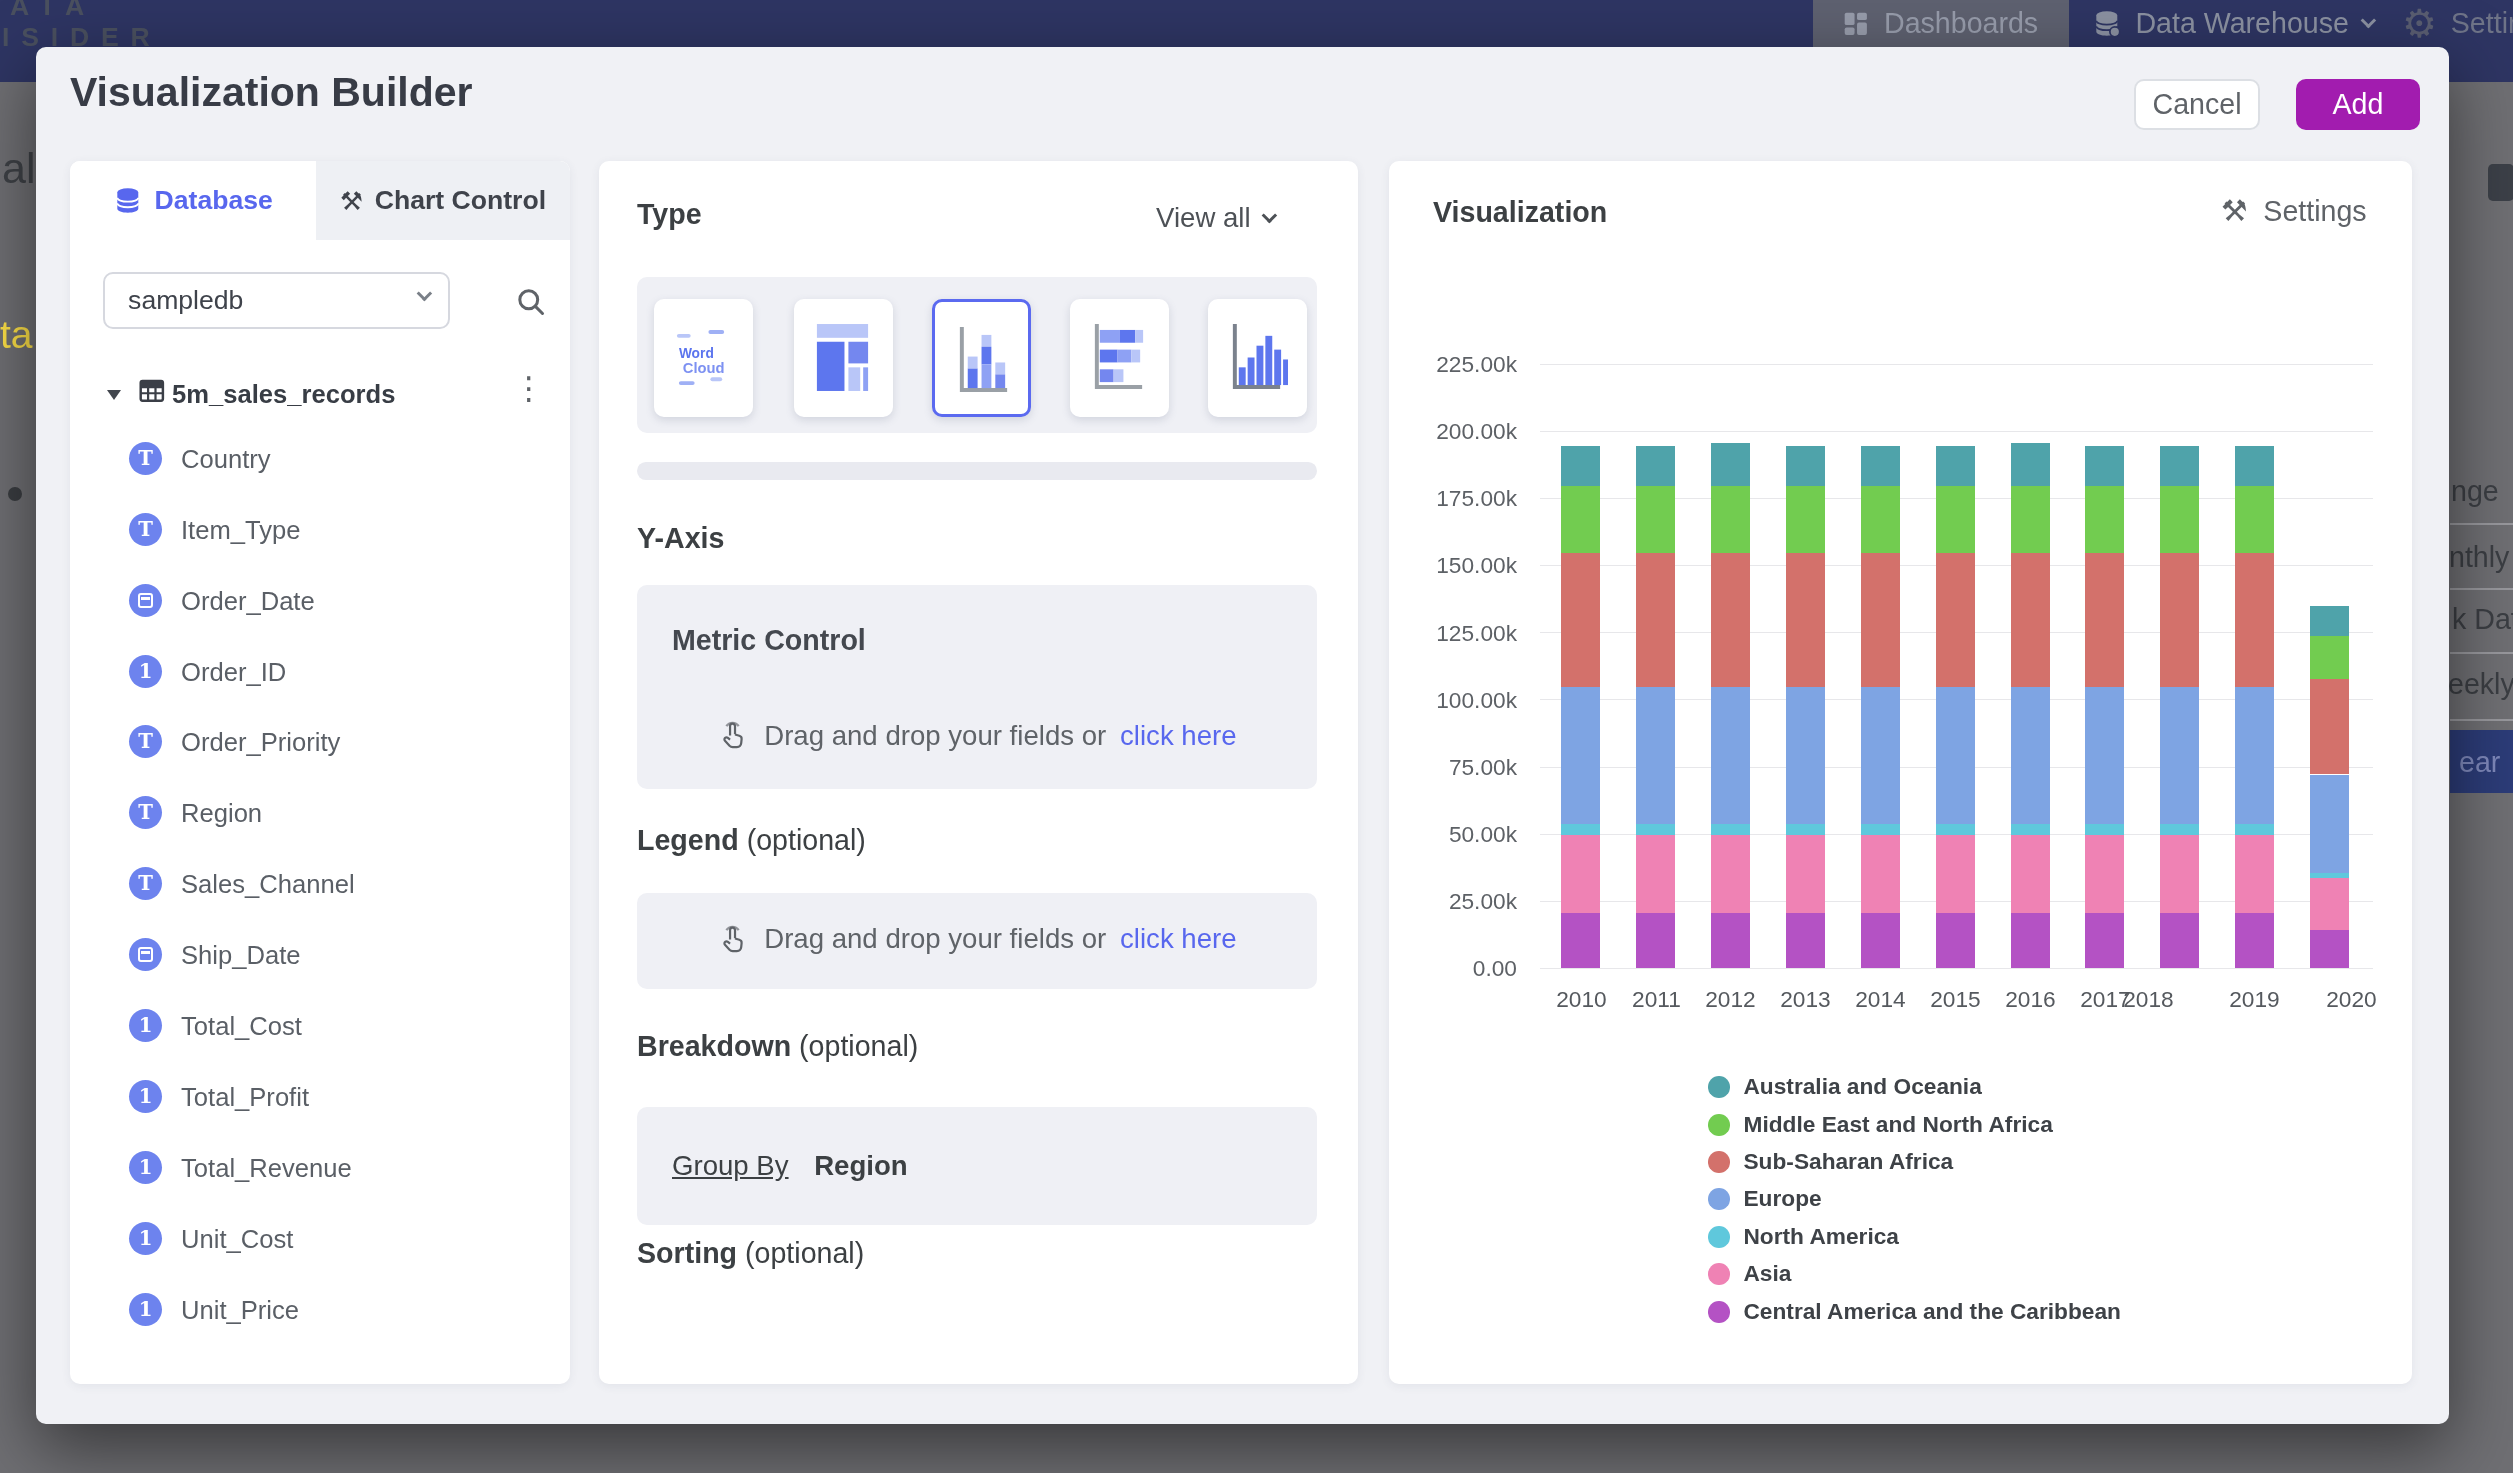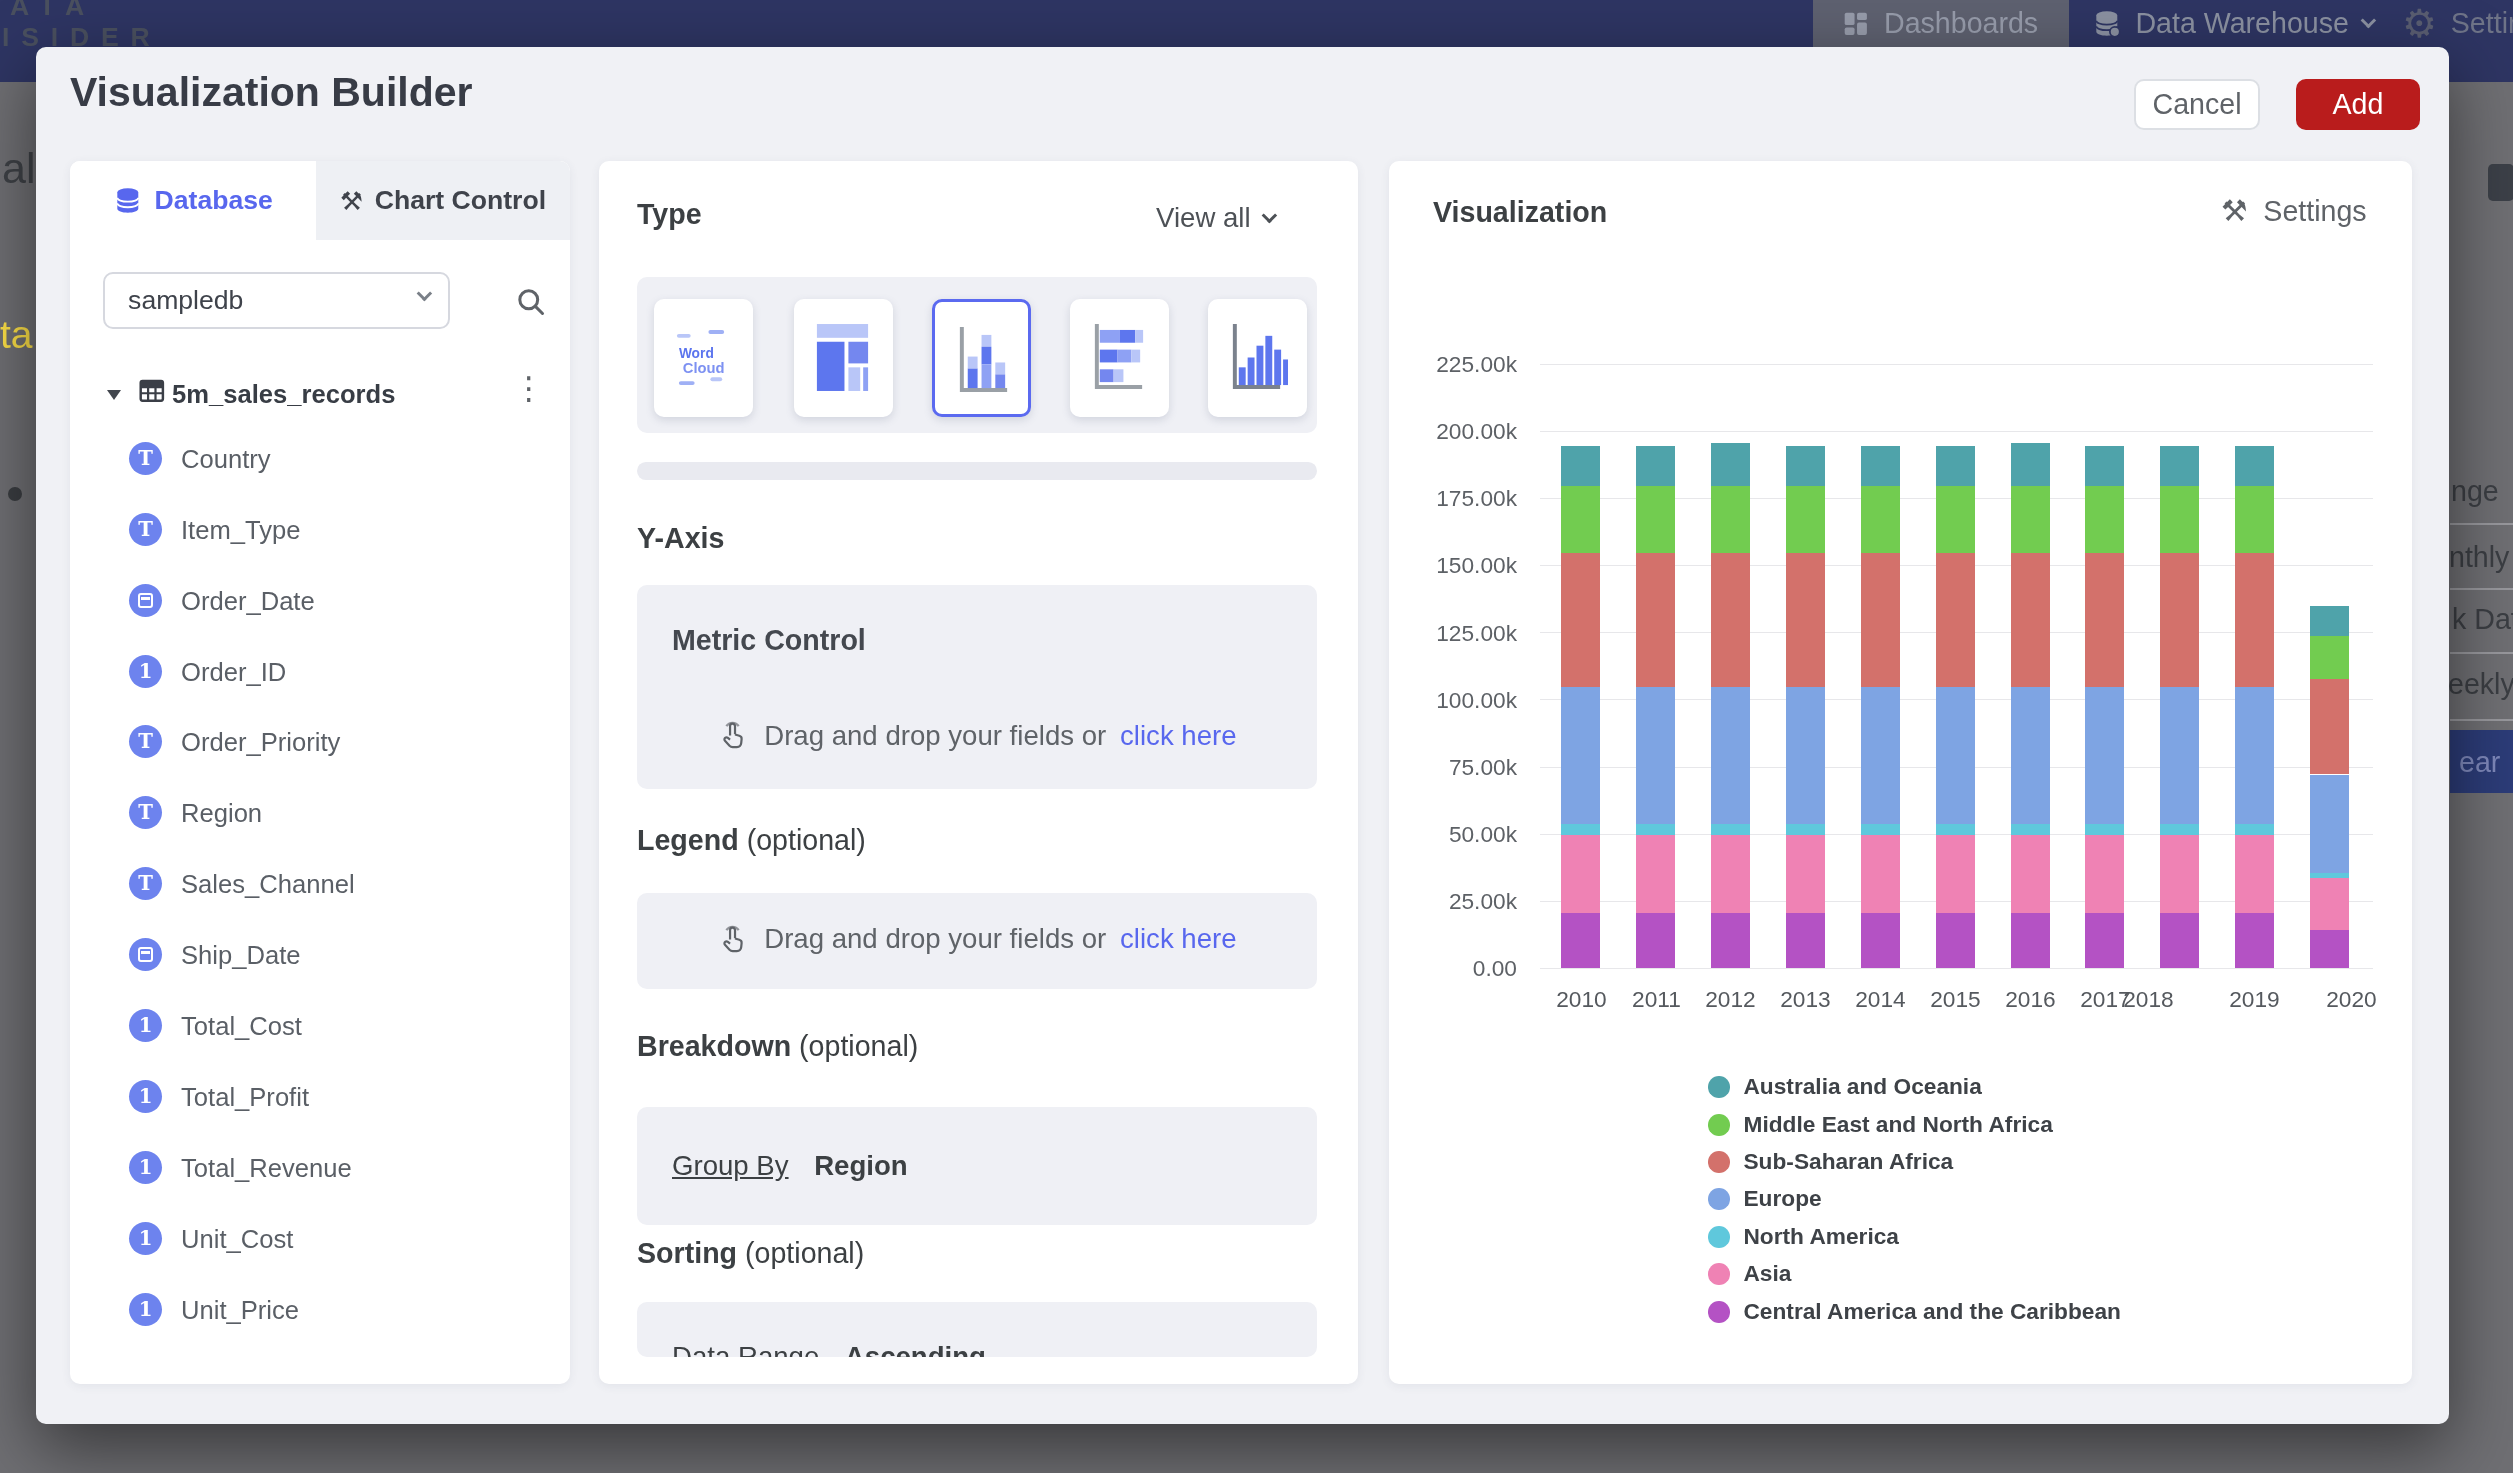--- a/index.html
+++ b/index.html
@@ -30,21 +30,21 @@
   .rm-4 { left:2459px; top:746px; color:#7e88ba; }
   .rmenu-div { position:absolute; left:2450px; width:64px; height:2px; background:#98989d; }
   .rd-0 { top:523px; } .rd-1 { top:588px; } .rd-2 { top:652px; } .rd-3 { top:719px; }
   .rmenu-sel { position:absolute; left:2450px; top:730px; width:64px; height:63px; background:#2c3c78; }
 
   
   .modal { position:absolute; left:36px; top:47px; width:2413px; height:1377px; background:#f0f1f5; border-radius:9.9px; box-shadow:0 23.6px 69px rgba(0,0,0,.5); }
   .modal-title { position:absolute; left:34px; top:21.7px; font-size:41px; font-weight:600; color:#383c46; }
   .btn { position:absolute; top:31.5px; height:51px; border-radius:9.9px; font-size:28.6px; display:flex; align-items:center; justify-content:center; cursor:pointer; }
   .btn-cancel { left:2098px; width:126px; background:#fff; border:2px solid #dcdfe4; color:#5f6368; }
-  .btn-add { left:2260px; width:124px; background:#b91c1c; color:#fff; }
+  .btn-add { left:2260px; width:124px; background:#a21caf; color:#fff; }
 
   .panel { position:absolute; top:114px; background:#fff; border-radius:9.9px; box-shadow:0 2px 9.9px rgba(70,75,100,.08); }
   .p1 { left:34px; width:500px; height:1223px; overflow:hidden; }
   .p2 { left:563px; width:759px; height:1223px; overflow:hidden; }
   .p3 { left:1353px; width:1023px; height:1223px; }
 
   
   .tab { position:absolute; top:0; height:79px; display:flex; align-items:center; justify-content:center; gap:11.8px; font-size:26.6px; font-weight:bold; cursor:pointer; }
   .tab-db { left:0; width:246px; background:#fff; color:#5867ee; }
   .tab-cc { left:246px; width:254px; background:#eef0f4; color:#3f434b; border-radius:0 9.9px 0 0; }
@@ -342,26 +342,20 @@
       </div>
       <div class="card gcard">
         <div class="grow">
           <span class="gb">Group By</span>
           <span class="gv">Region</span>
         </div>
       </div>
 
       <div class="h2" style="top:1076px">
         <span>Sorting</span> <span class="opt">(optional)</span>
-      </div>
-      <div class="card scard">
-        <div class="srow">
-          <span>Data Range</span>
-          <span class="gv">Ascending</span>
-        </div>
       </div>
     </div>
 
     <div class="panel p3">
       <div class="viz-h">Visualization</div>
       <div class="settings">
         <span class="tool-glyph">⚒</span>
         <span>Settings</span>
       </div>
       <div id="chart">

